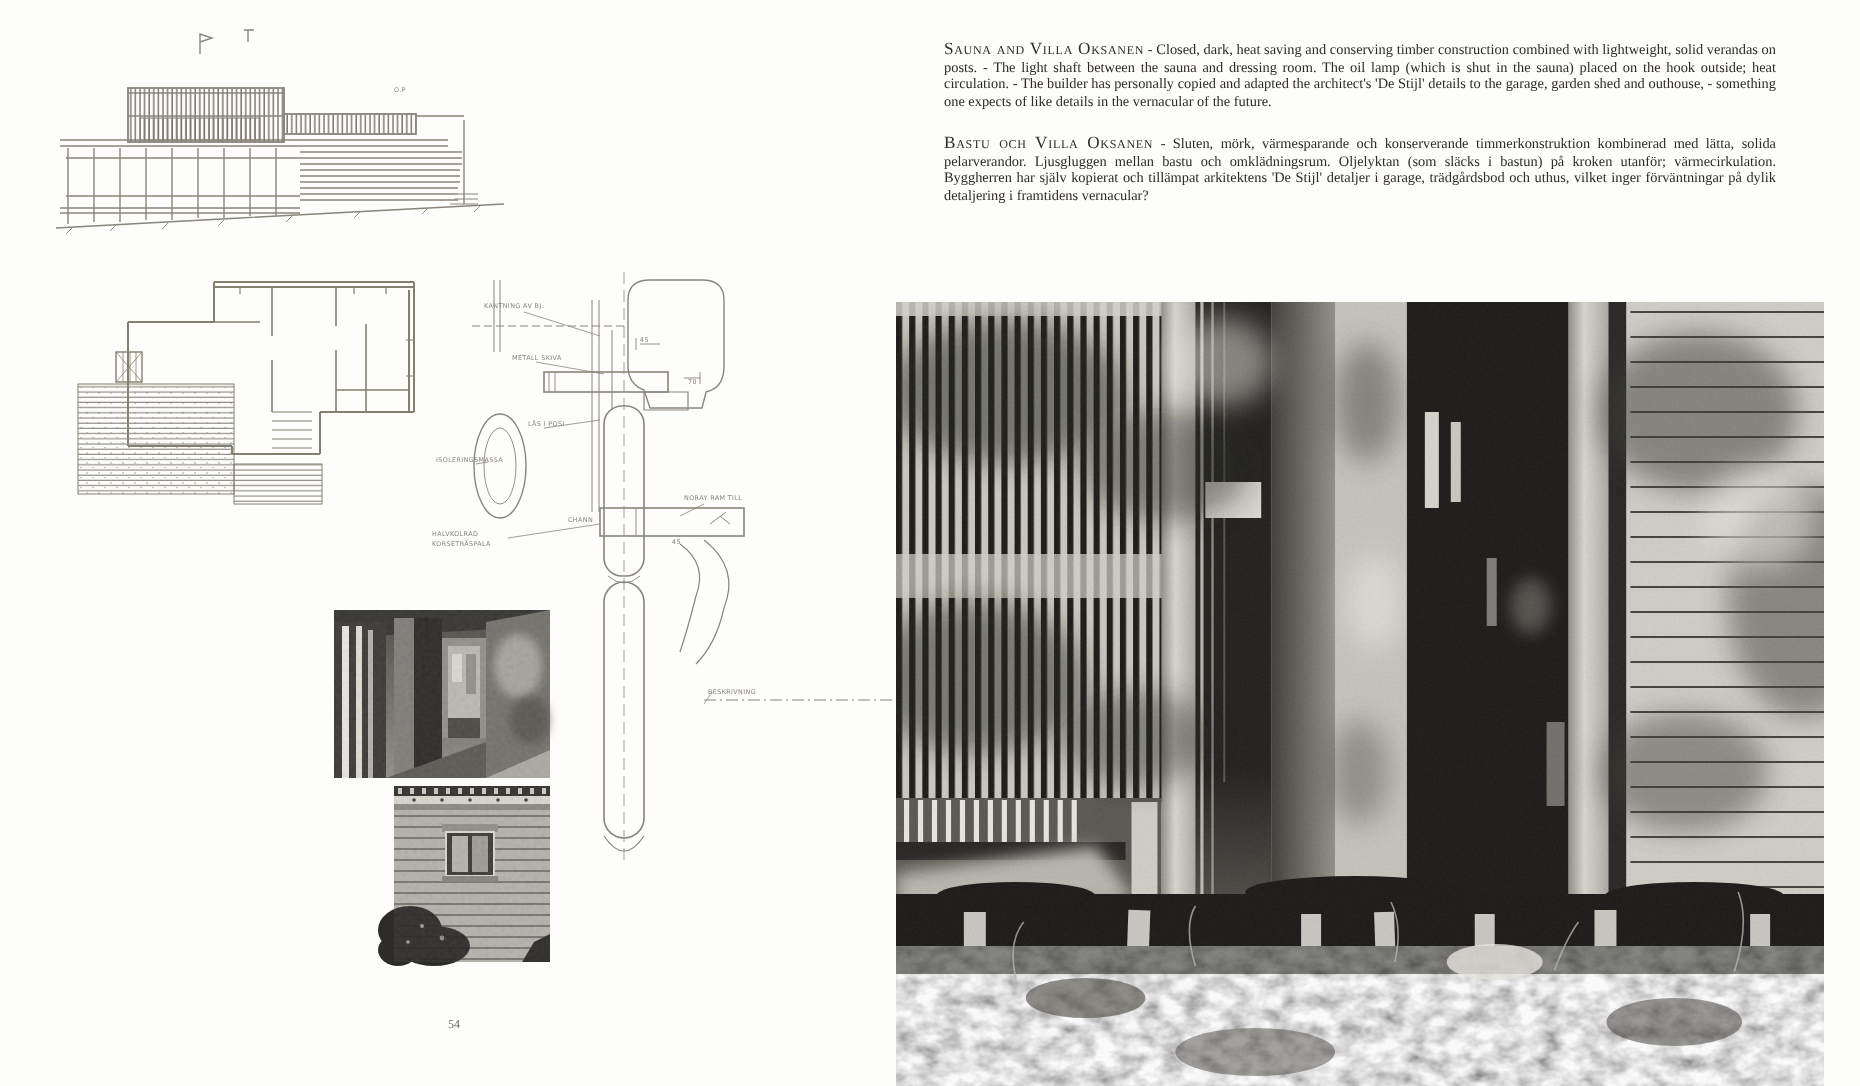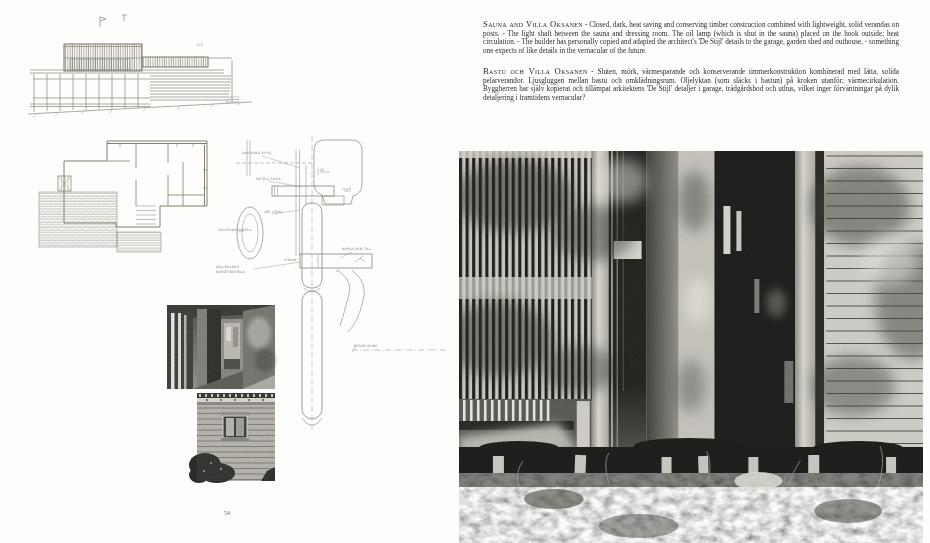--- a/index.html
+++ b/index.html
@@ -3,21 +3,21 @@
 <meta charset="utf-8">
 <style>
   html,body{margin:0;padding:0;}
   body{
     width:930px;height:543px;overflow:hidden;position:relative;
     background:#fdfdfb;font-family:"Liberation Serif", serif;
   }
   .spread{position:absolute;inset:0;}
   .page{position:absolute;top:0;height:543px;width:465px;}
   .page-left{left:0;}
-  .page-right{left:458px;}
+  .page-right{left:447px;}
   .drawings-svg{position:absolute;left:0;top:0;width:465px;height:543px;}
   .anno{font-size:3.2px;fill:#89847a;letter-spacing:.2px;font-family:"DejaVu Sans","Liberation Sans",sans-serif;}
   .page-number{
     position:absolute;left:224px;top:510px;font-size:6px;color:#6b675f;
   }
   .text-block{
     position:absolute;left:25px;top:20px;width:416px;color:#2e2b28;
   }
   .para{
     font-size:7.2px;line-height:8.5px;text-align:justify;margin:0 0 12px 0;

